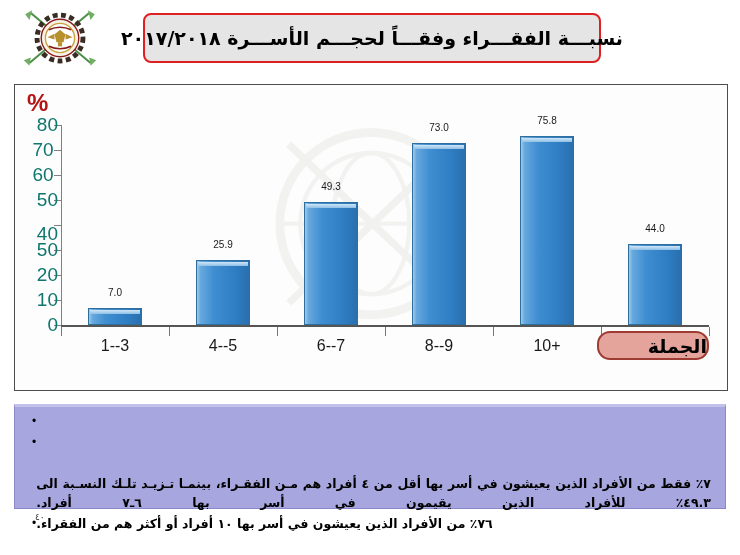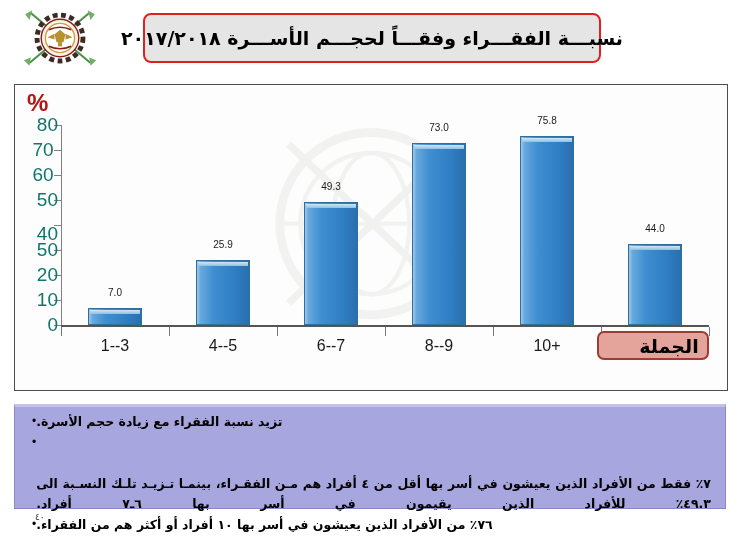--- a/index.html
+++ b/index.html
@@ -114,22 +114,22 @@
     position: absolute;
     font-family: "Liberation Sans", sans-serif;
     font-size: 16px; color: #1a1a1a;
     text-align: center; transform: translateX(-50%);
     direction: ltr; white-space: nowrap;
   }
   .total-box {
     position: absolute;
     background: #e4a39b;
     border: 2px solid #9e3b32;
-    border-radius: 7px;
-    display: flex; align-items: center; justify-content: center;
+    border-radius: 13px;
+    display: flex; align-items: center; 
     box-sizing: border-box;
     padding-left: 32px;
   }
   .total-box span {
     font-family: "DejaVu Sans", sans-serif;
     font-size: 19px; font-weight: bold; color: #000000;
     direction: rtl;
   }
 
   
@@ -274,21 +274,20 @@
           <span>الجملة</span>
         </div>
         <div class="xtick" style="left: 648px;"></div>
       </div>
   </div>
 </div>
 
 <div class="notes">
 
   <div class="note-row">
-    <span class="note-text">تزيد نسبة الفقراء مع زيادة حجم الأسرة.</span>
     <span class="bullet">•</span>
   </div>
 
   <div class="note-row">
     <span class="note-text full">٧٪ فقط من الأفراد الذين يعيشون في أسر بها أقل من ٤ أفراد هم مـن الفقـراء، بينمـا تـزيـد تلـك النسـبة الى ٤٩.٣٪ للأفراد الذين يقيمون في أسر بها ٦ـ٧ أفراد.</span>
     <span class="bullet">•</span>
   </div>
 
   <div class="note-row">
     <span class="note-text">٧٦٪ من الأفراد الذين يعيشون في أسر بها ١٠ أفراد أو أكثر هم من الفقراء.</span>

